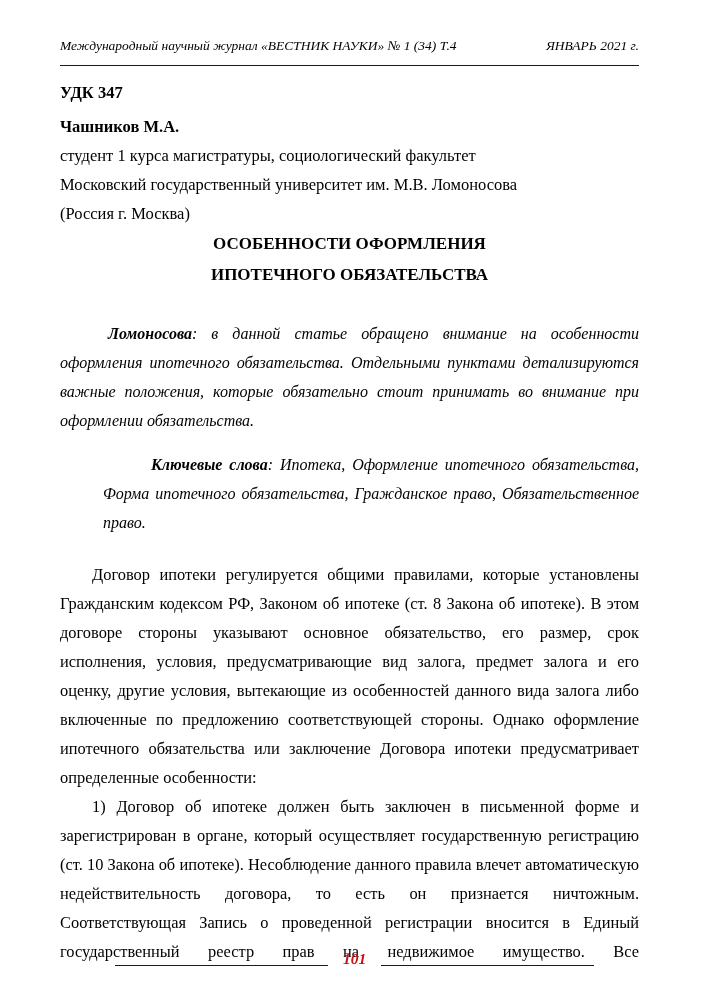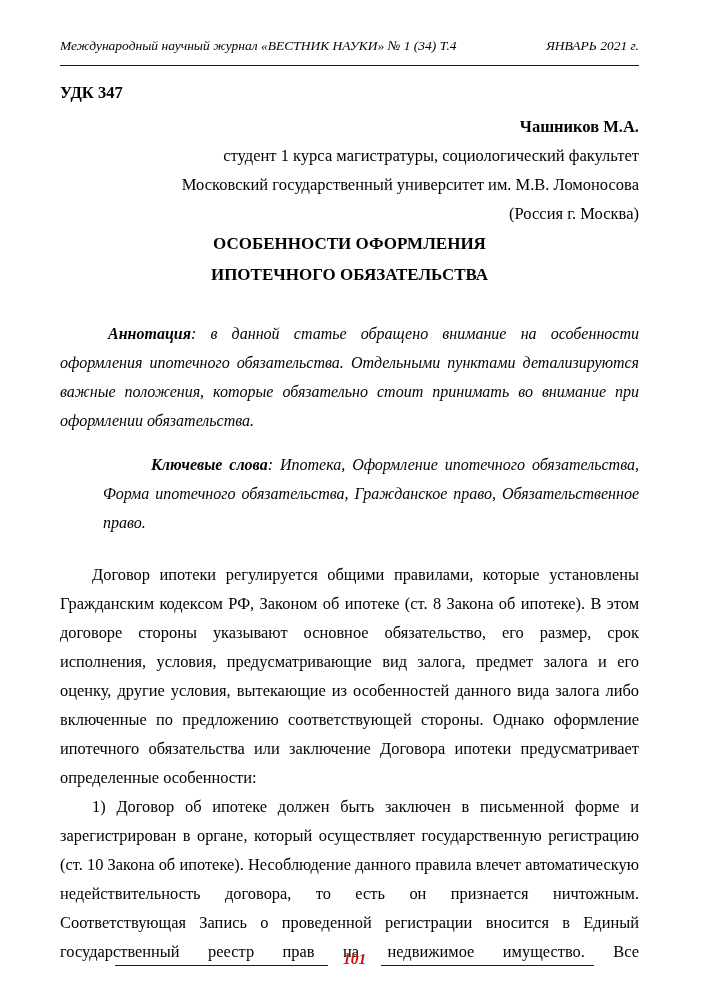--- a/index.html
+++ b/index.html
@@ -30,21 +30,21 @@
     }
     
     .udk {
       margin-top: 17px;
       font-weight: bold;
       font-size: 16.5px;
     }
     
     .author-block {
       margin-top: 9px;
-      text-align: right;
+      text-align: left;
       font-size: 16.5px;
       line-height: 29px;
     }
     .author-name { font-weight: bold; }
     
     .article-title {
       text-align: center;
       font-weight: bold;
       font-size: 17px;
       line-height: 31px;
@@ -112,21 +112,21 @@
     <div>студент 1 курса магистратуры, социологический факультет</div>
     <div>Московский государственный университет им. М.В. Ломоносова</div>
     <div>(Россия г. Москва)</div>
   </div>
 
   <div class="article-title">
     <div>ОСОБЕННОСТИ ОФОРМЛЕНИЯ</div>
     <div>ИПОТЕЧНОГО ОБЯЗАТЕЛЬСТВА</div>
   </div>
 
-  <p class="annotation"><span class="run-in-label">Аннотация</span><span>: в данной статье обращено внимание на особенности оформления ипотечного обязательства. Отдельными пунктами детализируются важные положения, которые обязательно стоит принимать во внимание при оформлении обязательства.</span></p>
+  <p class="annotation"><span class="run-in-label">Ломоносова</span><span>: в данной статье обращено внимание на особенности оформления ипотечного обязательства. Отдельными пунктами детализируются важные положения, которые обязательно стоит принимать во внимание при оформлении обязательства.</span></p>
 
   <p class="keywords"><span class="run-in-label">Ключевые слова</span><span>: Ипотека, Оформление ипотечного обязательства, Форма ипотечного обязательства, Гражданское право, Обязательственное право.</span></p>
 
   <div class="body-text">
     <p>Договор ипотеки регулируется общими правилами, которые установлены Гражданским кодексом РФ, Законом об ипотеке (ст. 8 Закона об ипотеке). В этом договоре стороны указывают основное обязательство, его размер, срок исполнения, условия, предусматривающие вид залога, предмет залога и его оценку, другие условия, вытекающие из особенностей данного вида залога либо включенные по предложению соответствующей стороны. Однако оформление ипотечного обязательства или заключение Договора ипотеки предусматривает определенные особенности:</p>
     <p class="continued">1) Договор об ипотеке должен быть заключен в письменной форме и зарегистрирован в органе, который осуществляет государственную регистрацию (ст. 10 Закона об ипотеке). Несоблюдение данного правила влечет автоматическую недействительность договора, то есть он признается ничтожным. Соответствующая Запись о проведенной регистрации вносится в Единый государственный реестр прав на недвижимое имущество. Все</p>
   </div>
 
   <div class="page-footer">
     <div class="footer-line"></div>

